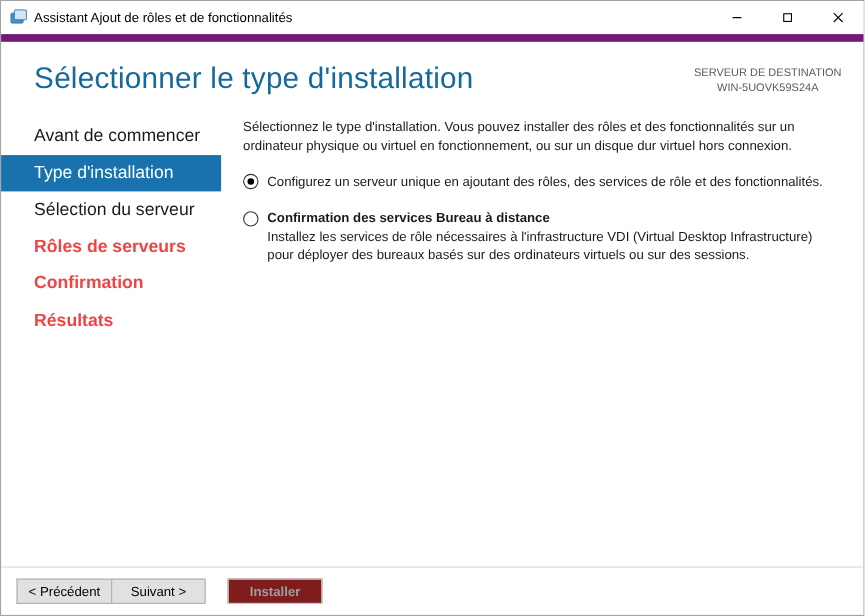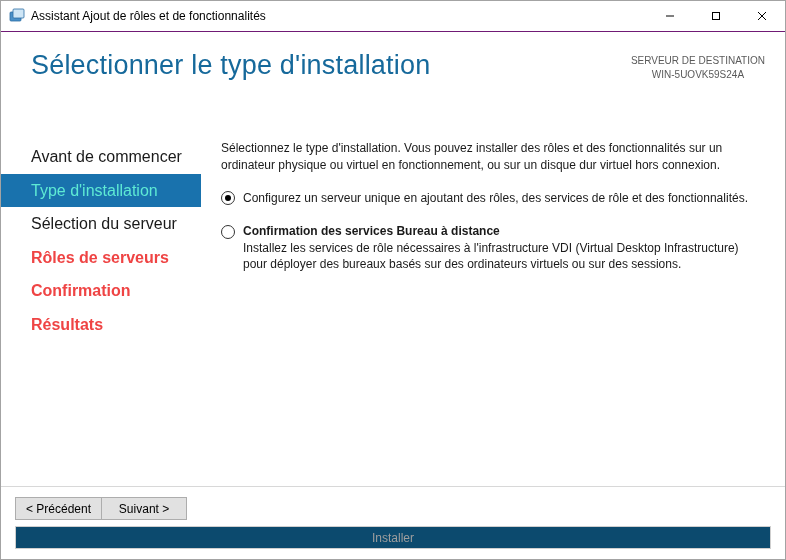--- a/index.html
+++ b/index.html
@@ -18,21 +18,21 @@
     display: flex;
     flex-direction: column;
     background: #fff;
   }
   
   .titlebar {
     height: 30px;
     display: flex;
     align-items: center;
     background: #fff;
-    border-bottom: 1px solid #701a75;
+    border-bottom: 7px solid #701a75;
   }
   .titlebar .app-icon {
     width: 16px;
     height: 16px;
     margin: 0 6px 0 8px;
     display: flex;
     align-items: center;
     justify-content: center;
   }
   .titlebar .title-text {
@@ -50,21 +50,20 @@
     font-family: "Segoe UI Symbol", "Segoe UI", sans-serif;
     font-size: 10px;
     color: #000;
   }
 
   
   .body {
     flex: 1 1 auto;
     display: flex;
     flex-direction: column;
-    gap: 39px;
   }
   .hero {
     padding: 18px 20px 10px 30px;
     display: flex;
     align-items: flex-start;
   }
   .hero h1 {
     margin: 0;
     font-weight: 300;
     font-size: 27px;
@@ -92,21 +91,21 @@
   }
   .step {
     padding: 4px 10px 4px 30px;
     font-size: 16px;
     color: #1a1a1a;
     line-height: 1.6;
     cursor: default;
   }
   .step.active {
     background: #1972ad;
-    color: #5eead4;
+    color: #ffffff;
   }
   .step.disabled {
     color: #ef4444;
     font-weight: bold;
   }
 
   .content {
     flex: 1 1 auto;
     padding: 10px 10px 0 20px;
     font-size: 12px;
@@ -147,23 +146,22 @@
   }
   .option-desc {
     line-height: 1.35;
   }
 
   
   .footer {
     border-top: 1px solid #d8d8d8;
     padding: 10px 14px;
     display: flex;
-    justify-content: space-between;
+    justify-content: flex-start;
     gap: 6px;
-    flex-direction: column;
   }
   .grp {
     display: flex;
     gap: 0;
     margin-right: 14px;
   }
   .btn {
     min-width: 86px;
     height: 23px;
     box-sizing: border-box;
@@ -173,21 +171,22 @@
     font-family: inherit;
     padding: 0 10px;
     display: inline-flex;
     align-items: center;
     justify-content: center;
     cursor: default;
   }
   .btn.disabled {
     color: #9e9e9e;
     border-color: #cfcfcf;
-    background: #0c4a6e;
+    background: #7f1d1d;
+    font-weight: bold;
   }
   .grp .btn:first-child { border-right: none; }
 </style>
 </head>
 <body>
 
 <div class="window">
 
   <div class="titlebar">
     <span class="app-icon">

